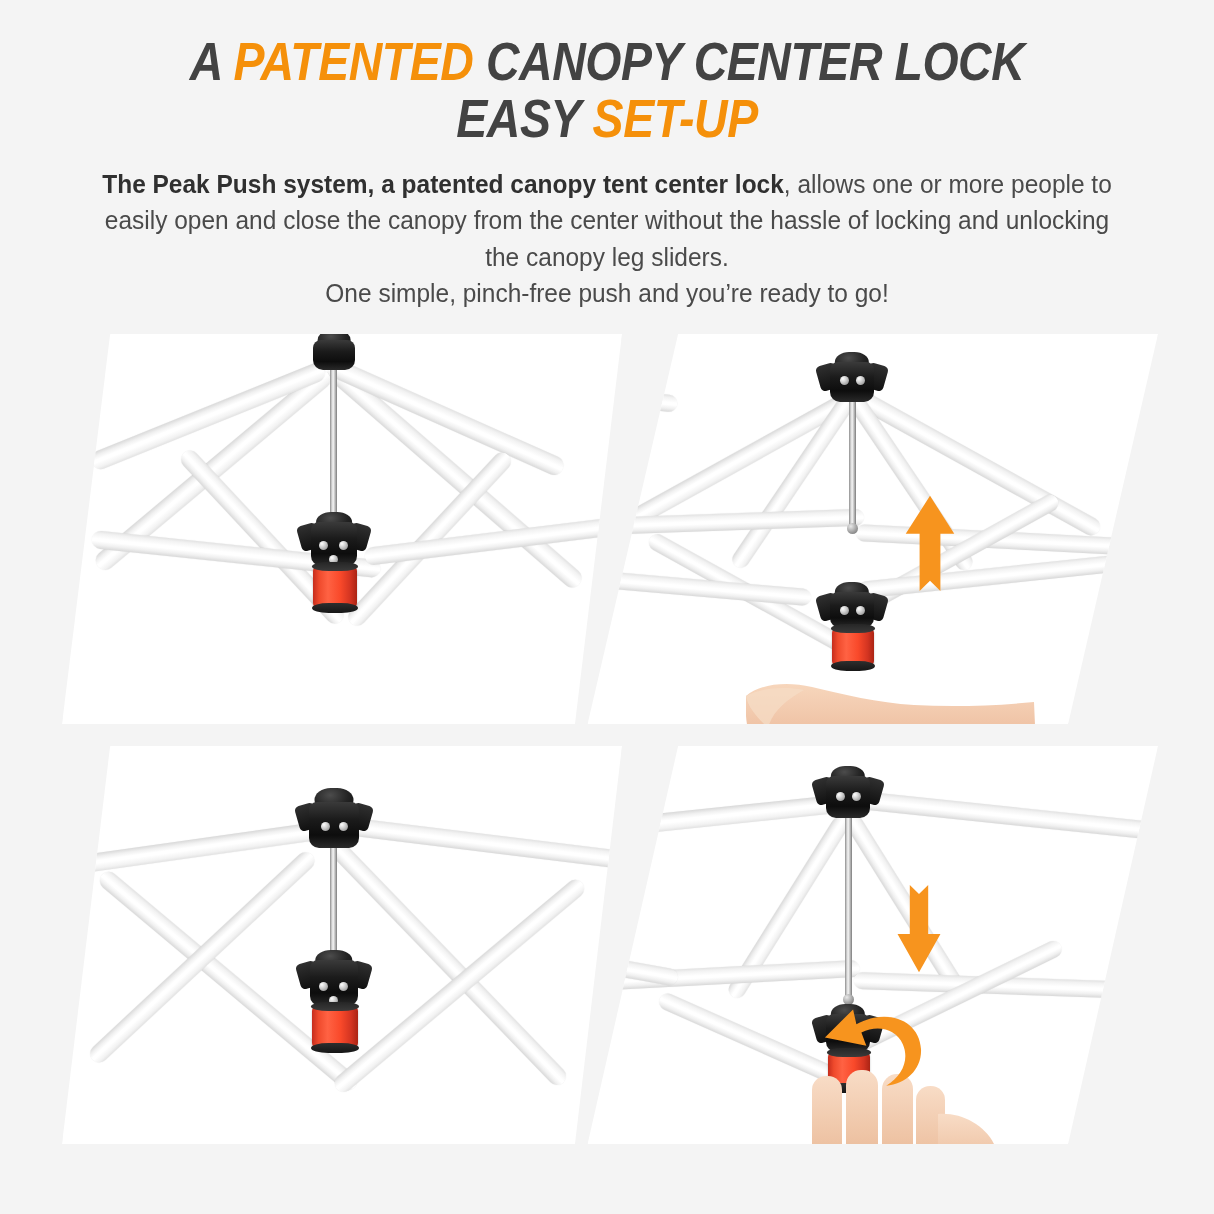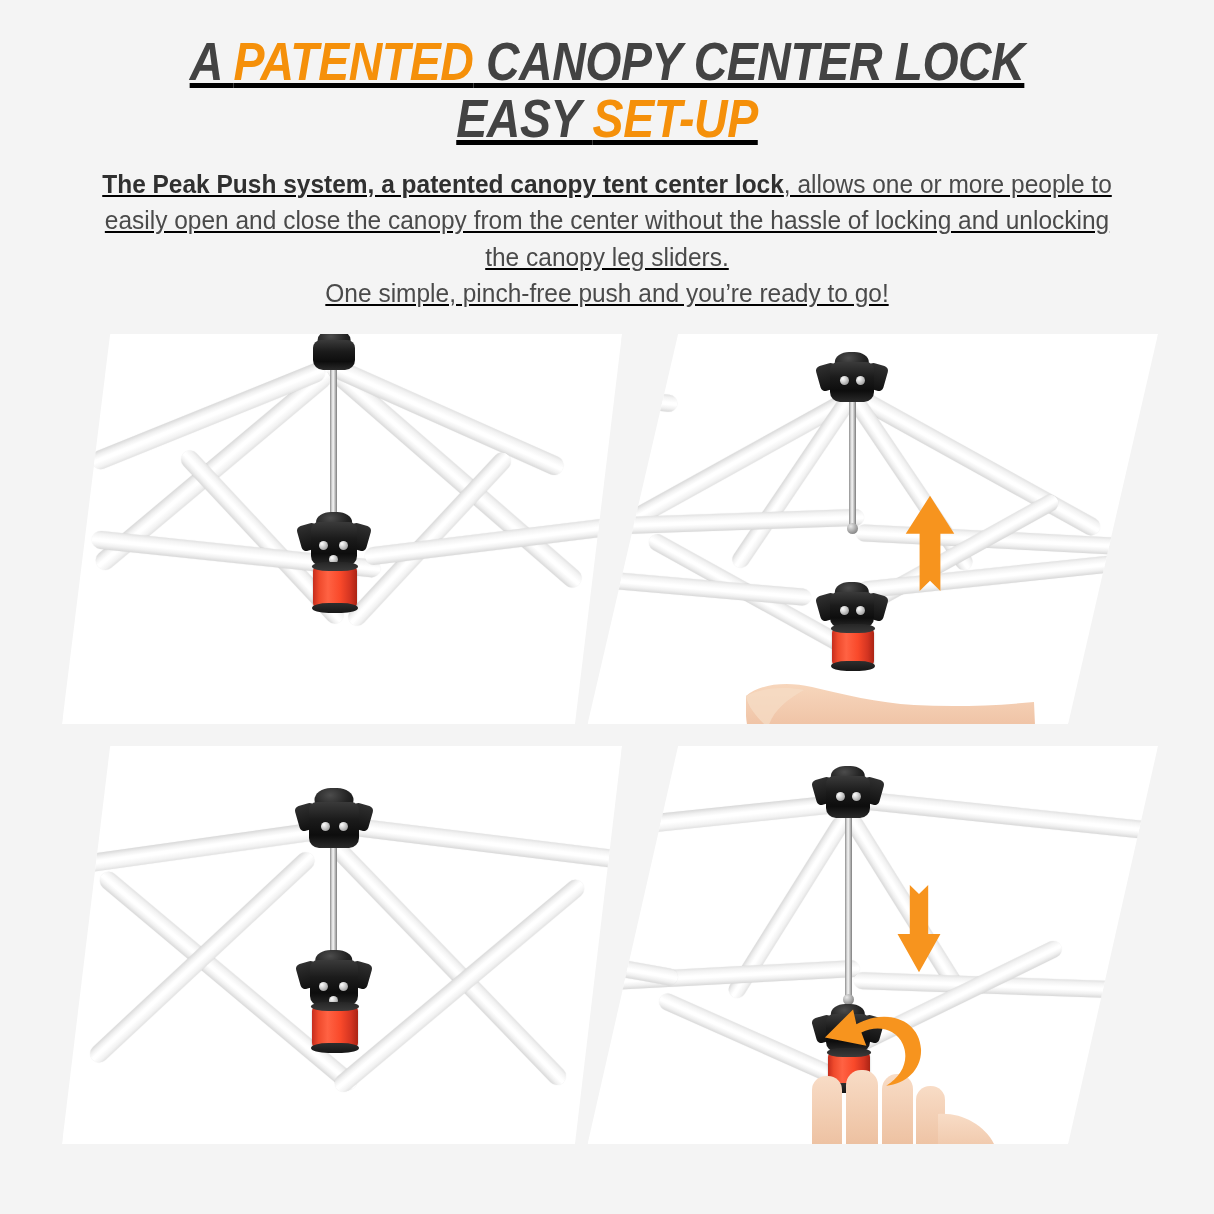--- a/index.html
+++ b/index.html
@@ -12,21 +12,20 @@
     height: 1214px;
     font-family: "Liberation Sans", sans-serif;
     overflow: hidden;
     position: relative;
   }
 
   
   .header {
     padding-top: 34px;
     text-align: center;
-    text-decoration: underline;
   }
   .title {
     font-family: "Liberation Sans Narrow", "Liberation Sans", sans-serif;
     font-weight: bold;
     font-style: italic;
     font-size: 54px;
     line-height: 1.02;
     letter-spacing: -0.5px;
     color: #434343;
     transform: scaleX(0.86);

